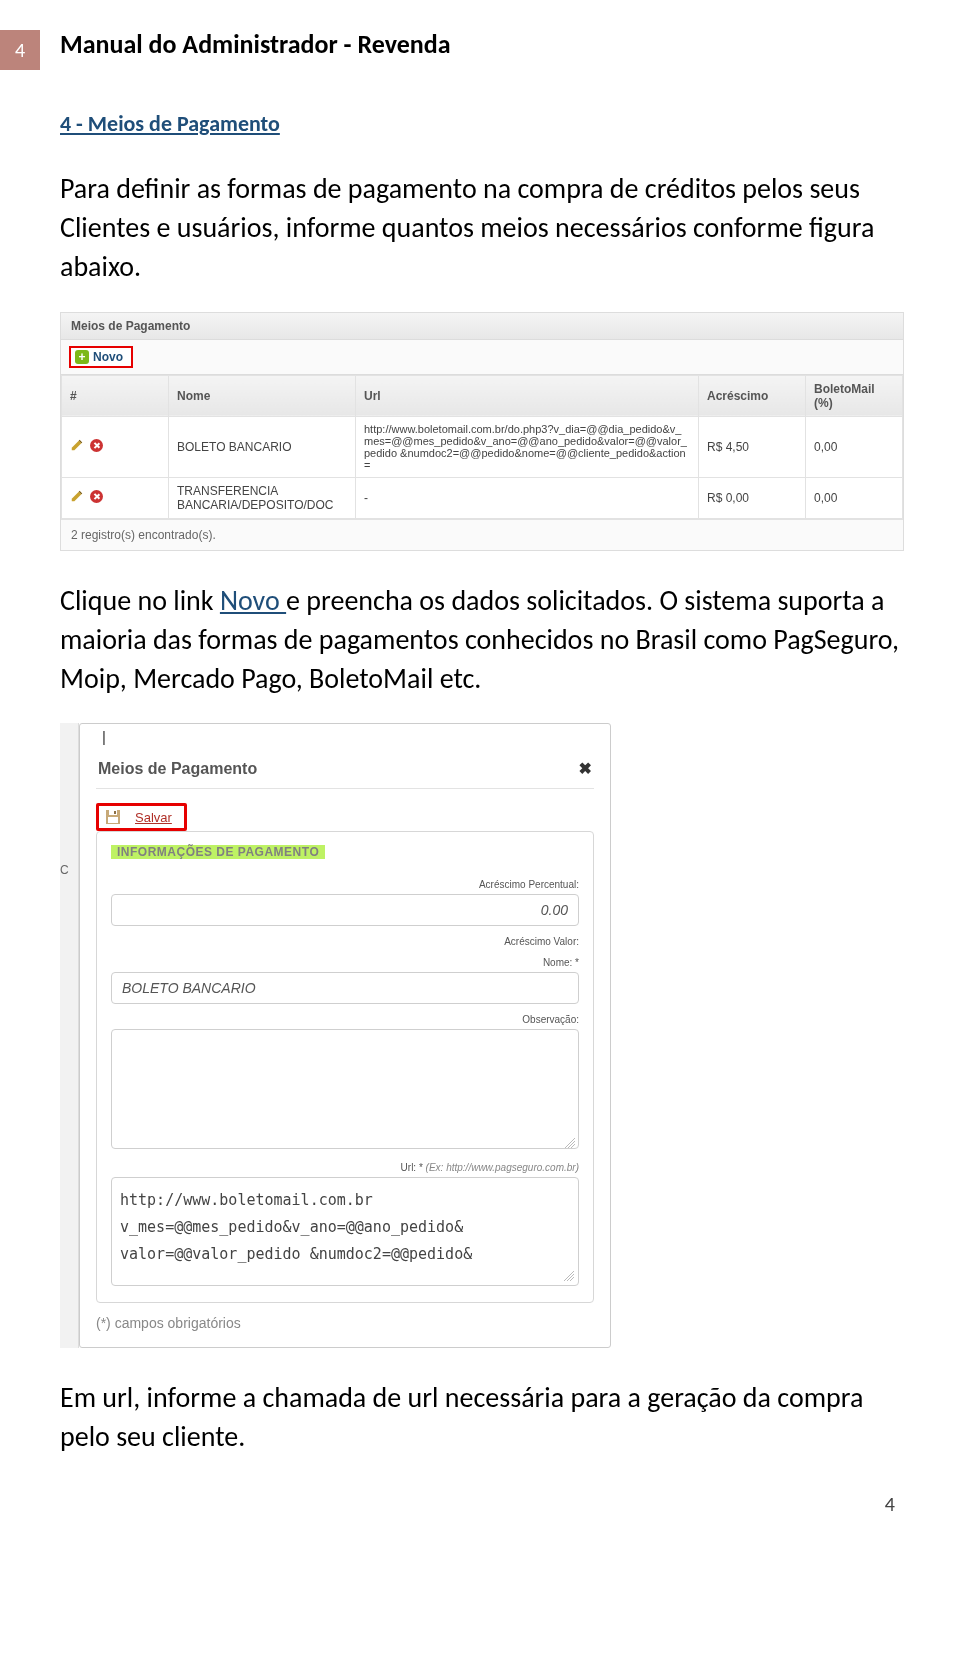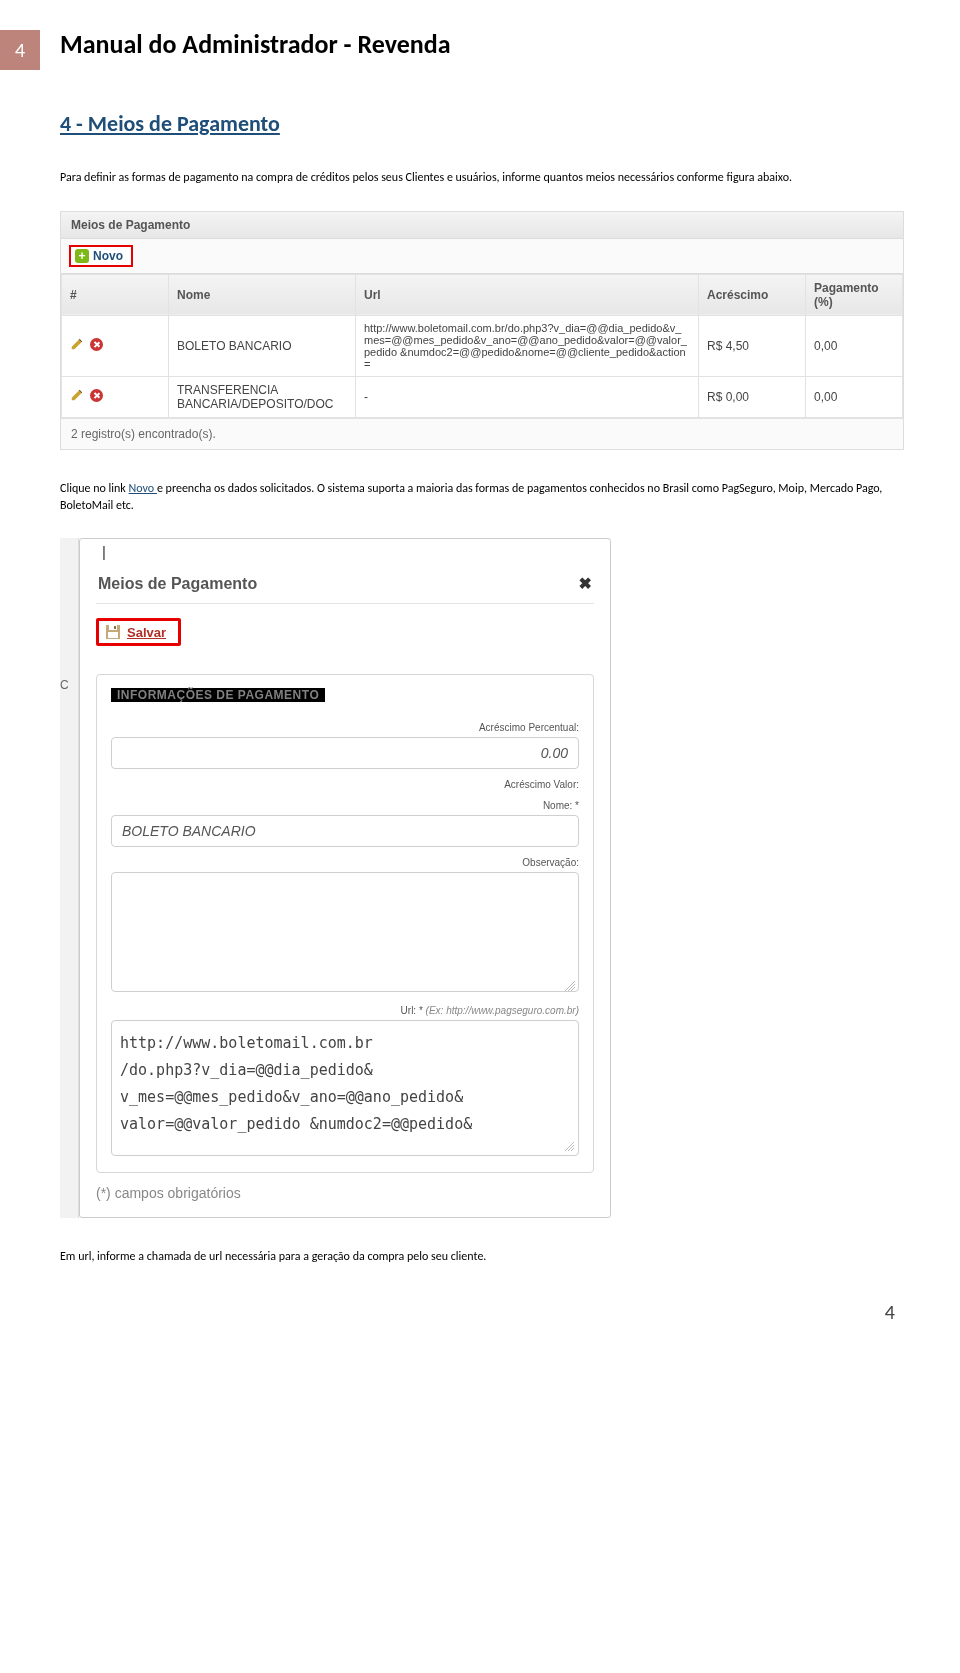--- a/index.html
+++ b/index.html
@@ -39,21 +39,21 @@
   }
   .section-heading {
     color: #1f4e79;
     text-decoration: underline;
     font-size: 22px;
     font-weight: bold;
     margin-top: 40px;
     margin-bottom: 32px;
   }
   .body-text {
-    font-size: 12px;
+    font-size: 28px;
     line-height: 1.4;
     margin-bottom: 25px;
   }
   .body-text a.novo {
     color: #1f4e79;
     text-decoration: underline;
   }
 
   
   .shot1 {
@@ -173,39 +173,39 @@
   }
   .shot2-title {
     display: flex; justify-content: space-between; align-items: center;
     font-size: 16px; font-weight: bold; color: #555;
     padding: 8px 2px 10px 2px;
     border-bottom: 1px solid #e3e3e3;
     margin-bottom: 14px;
   }
   .close-x { font-weight: bold; color: #333; cursor: pointer; }
   .salvar-btn {
-    display: inline-flex; align-items: center; gap: 6px;
+    display: inline-flex; align-items: center; gap: 14px;
     border: 3px solid #e60000; border-radius: 2px;
     padding: 3px 12px 3px 6px;
-    color: #b03028; font-weight: bold;
+    color: #b03028; font-weight: normal;
     text-decoration: underline;
     font-size: 13px;
-    margin-bottom: 28px;
+    margin-bottom: 0;
   }
   .floppy-icon { width: 16px; height: 16px; }
   .fieldset {
     border: 1px solid #d7d7d7; border-radius: 4px;
     padding: 12px 14px 16px 14px;
     margin-bottom: 12px;
   }
   .legend {
     font-size: 12px; font-weight: bold; color: #808080;
     letter-spacing: 0.5px;
     margin: -20px 0 10px 0;
-    background: #000000;
+    background: #bef264;
     display: inline-block;
     padding: 0 6px;
   }
   .form-label {
     font-size: 10px; color: #555;
     margin: 10px 0 4px 0;
     text-align: right;
   }
   .form-input {
     width: 100%;
@@ -276,21 +276,21 @@
           <span>Novo</span>
         </span>
       </div>
       <table class="shot1-table">
         <thead>
           <tr>
             <th class="col-hash">#</th>
             <th class="col-nome">Nome</th>
             <th class="col-url">Url</th>
             <th class="col-acr">Acréscimo</th>
-            <th class="col-perc">Pagamento (%)</th>
+            <th class="col-perc">BoletoMail (%)</th>
           </tr>
         </thead>
         <tbody>
           <tr>
             <td>
               <span class="edit-icon">
                 <svg viewBox="0 0 16 16">
                     <path fill="#c9a22f" d="M2 11l8-8 3 3-8 8H2z"></path>
                     <path fill="#7a5b14" d="M10 3l3 3 1-1-3-3z"></path>
                   </svg>
@@ -362,21 +362,20 @@
             <div class="ta-wrap">
               <textarea class="form-textarea" style=""></textarea>
               <div class="resize-grip"></div>
             </div>
 
             <div class="form-label">
               <span>Url: * </span><span class="url-hint">(Ex: http://www.pagseguro.com.br)</span>
             </div>
             <div class="ta-wrap" style="border:1px solid #cfcfcf; border-radius:4px; padding:6px 8px 18px 8px;">
               <div class="url-code">http://www.boletomail.com.br</div>
-              <div class="url-code">/do.php3?v_dia=@@dia_pedido&amp;</div>
               <div class="url-code">v_mes=@@mes_pedido&amp;v_ano=@@ano_pedido&amp;</div>
               <div class="url-code">valor=@@valor_pedido &amp;numdoc2=@@pedido&amp;</div>
               <div class="resize-grip"></div>
             </div>
           </div>
           <div class="req-note">(*) campos obrigatórios</div>
         </div>
       </div>
     </div>
 

